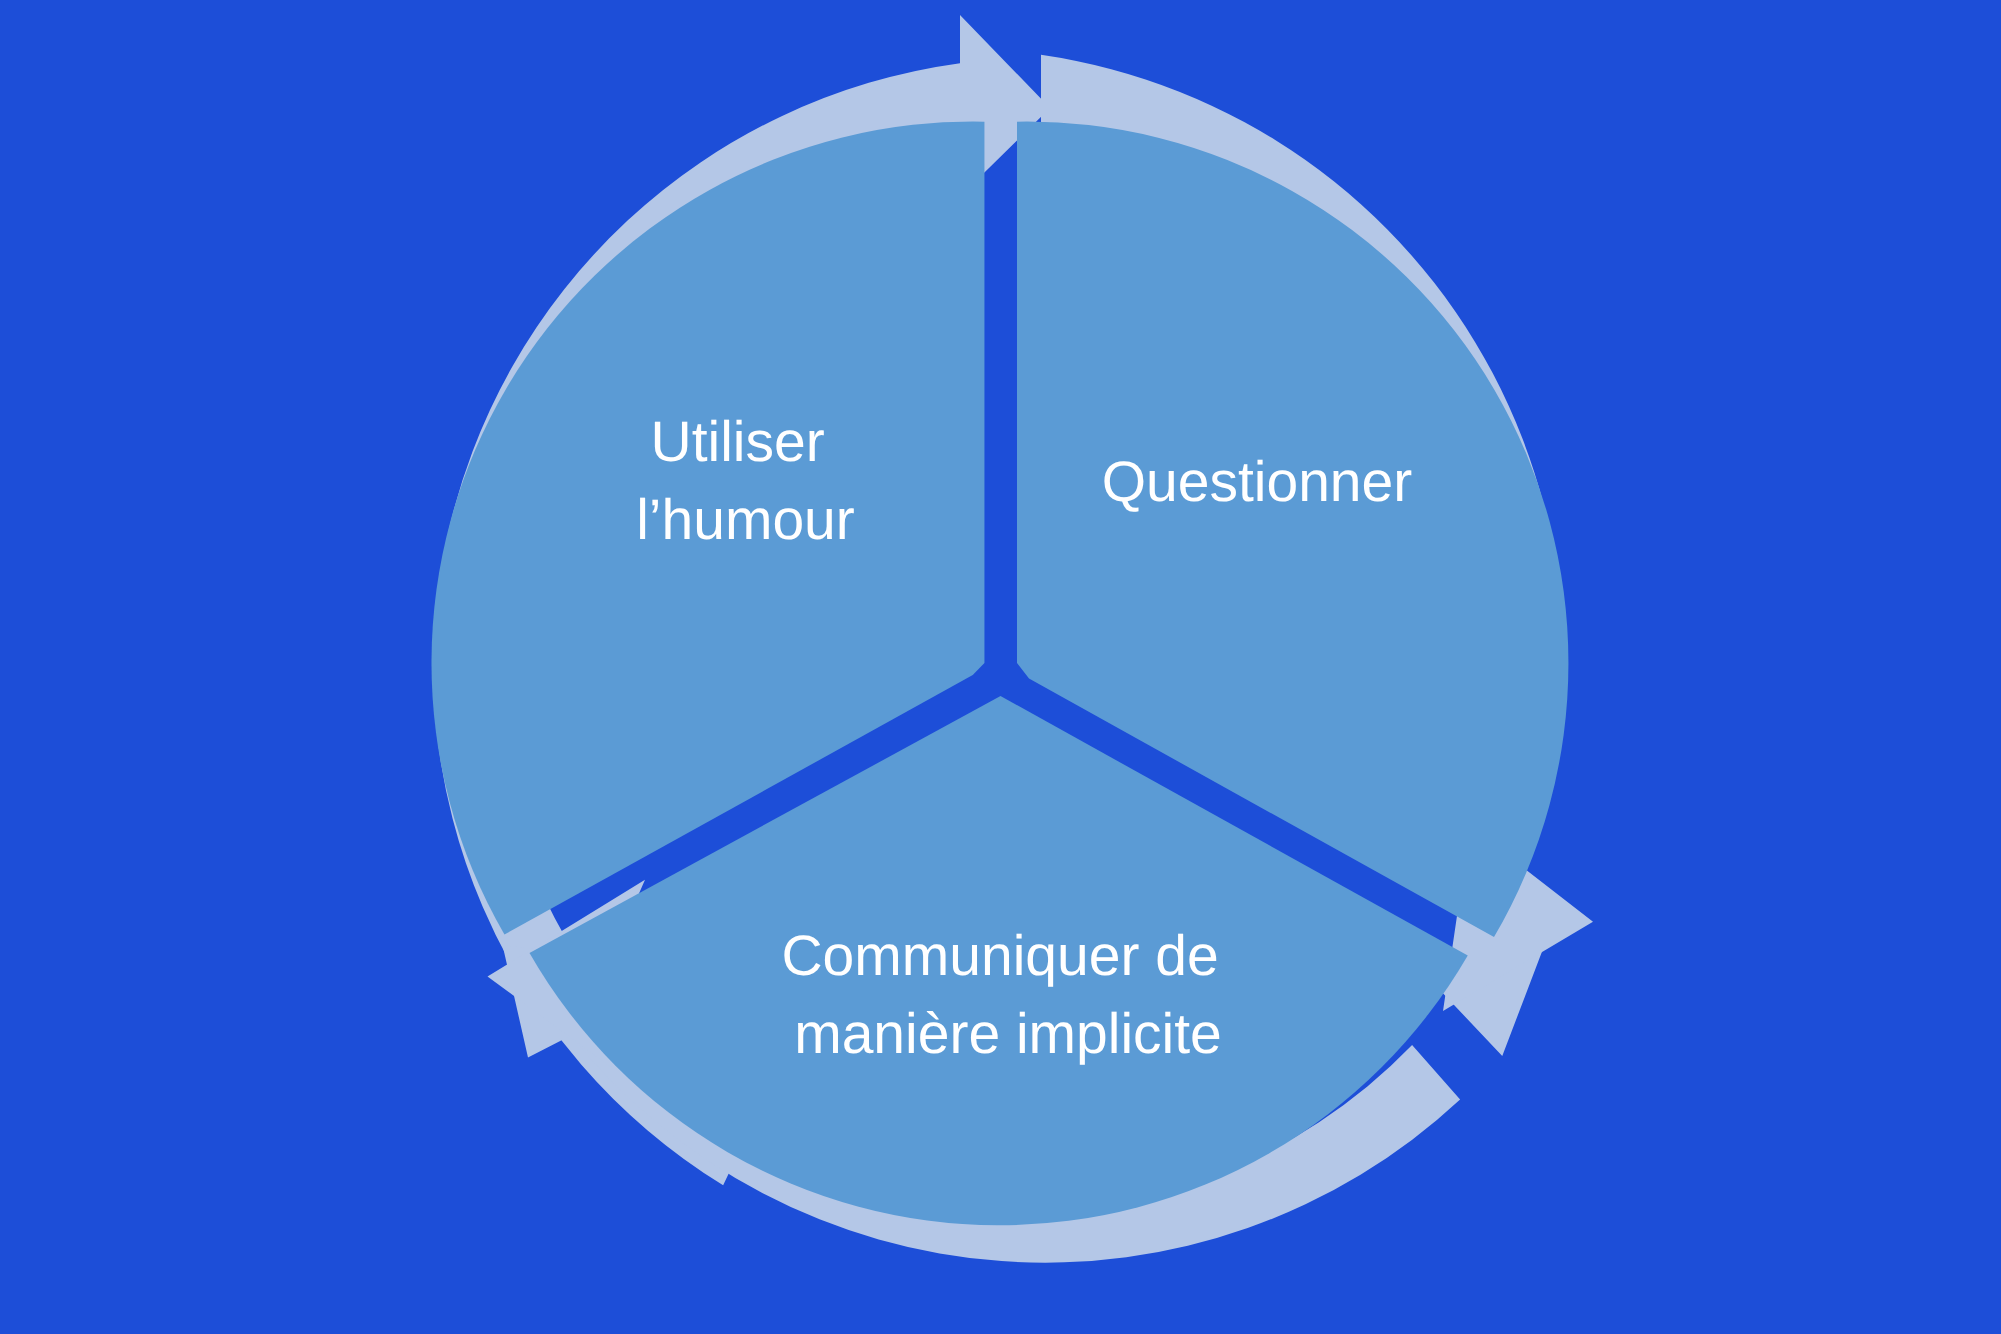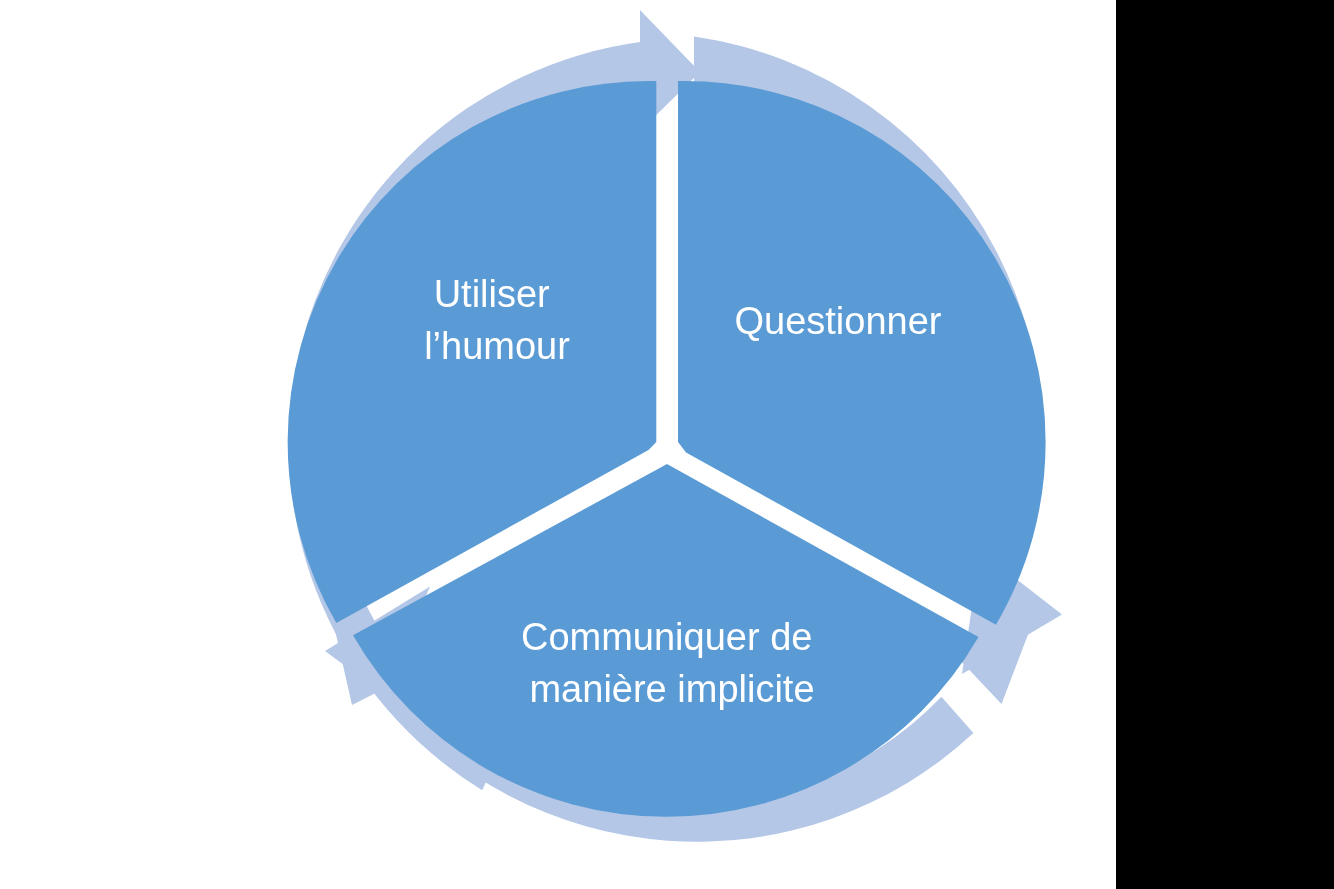--- a/index.html
+++ b/index.html
@@ -9,23 +9,23 @@
     background: #000000;
   }
   body {
     width: 1334px;
     height: 889px;
     overflow: hidden;
     font-family: "Liberation Sans", sans-serif;
   }
   #stage {
     position: relative;
-    width: 1116px;
+    width: 1334px;
     height: 889px;
-    background: #ffffff;
+    background: #1d4ed8;
   }
   #diagram-svg {
     position: absolute;
     left: 0;
     top: 0;
     width: 1334px;
     height: 889px;
     display: block;
   }
   .seg-label {

